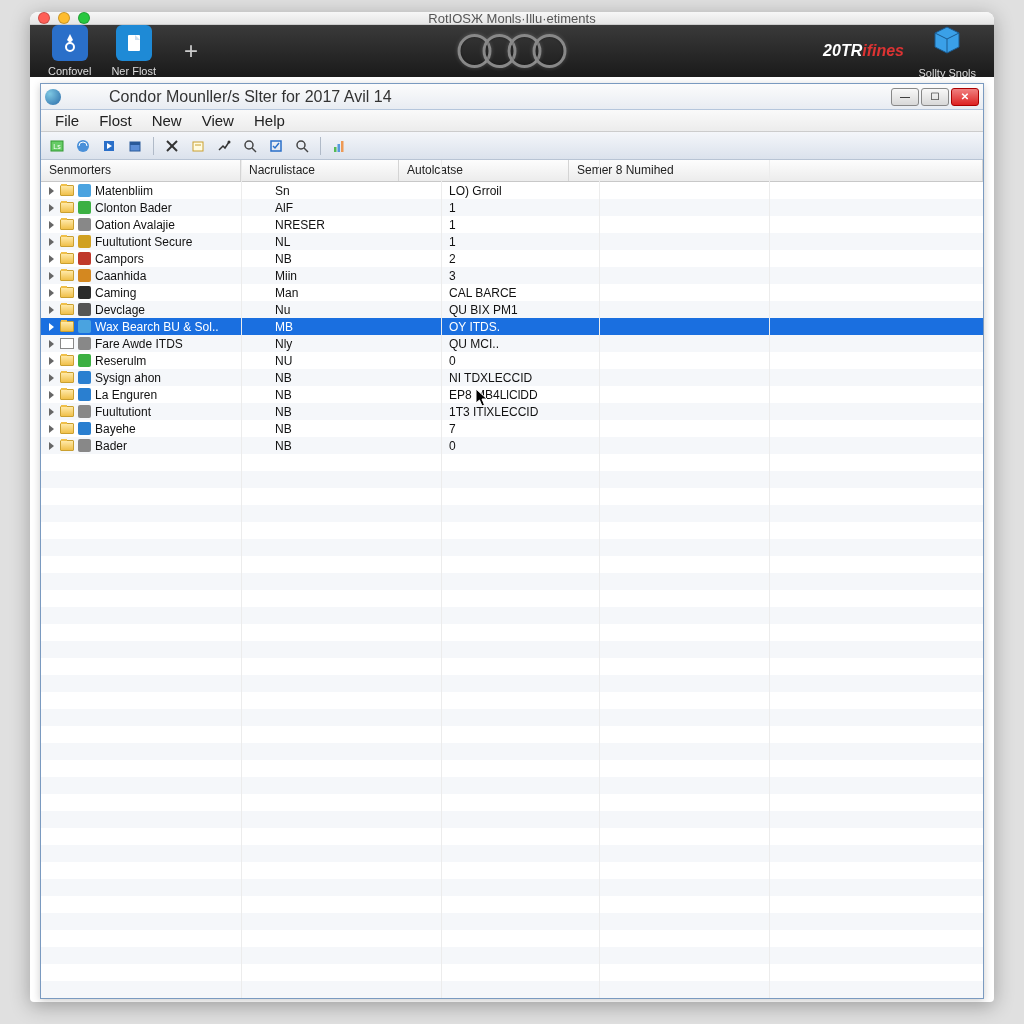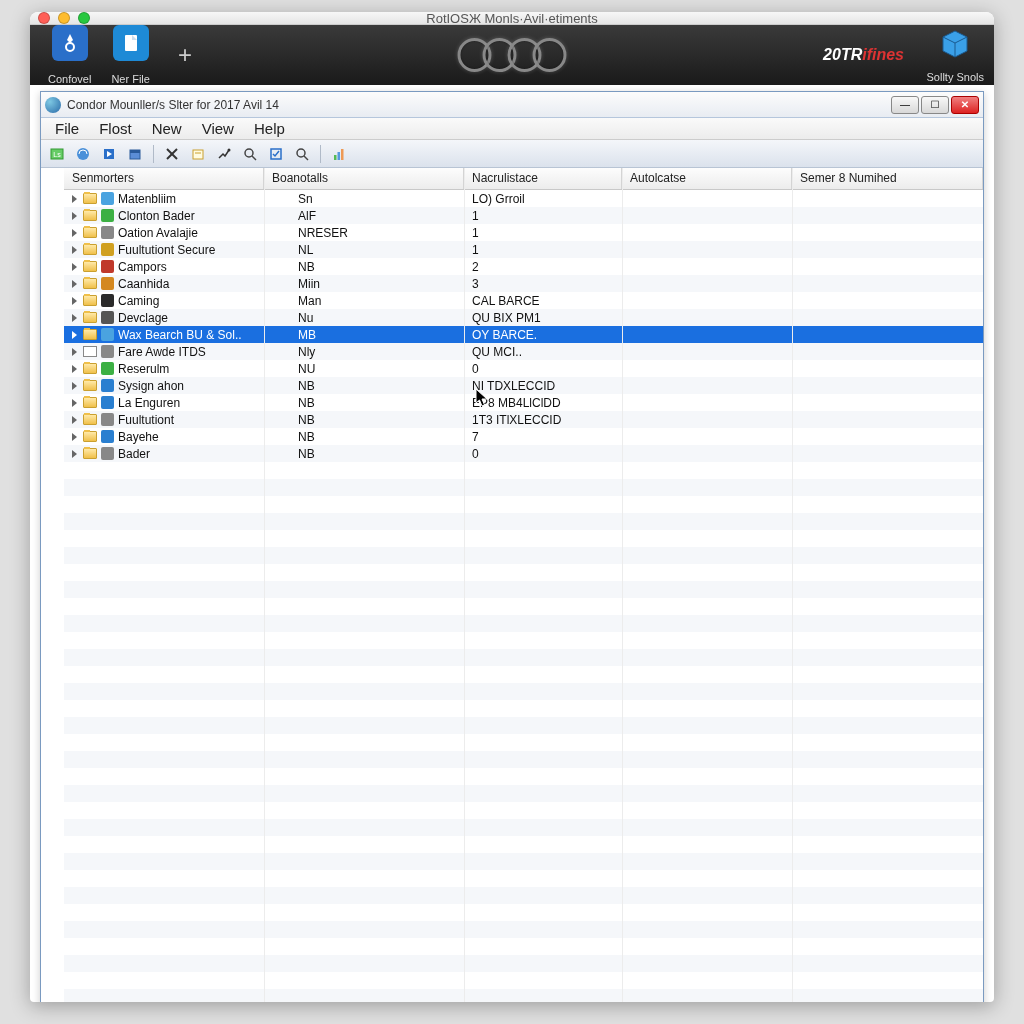--- a/index.html
+++ b/index.html
@@ -20,55 +20,55 @@
 .traffic-light { width: 12px; height: 12px; border-radius: 50%; border: 0.5px solid rgba(0,0,0,0.2); }
 .tl-red { background: #ff5f57; }
 .tl-yellow { background: #febc2e; }
 .tl-green { background: #28c840; }
 .mac-title { position: absolute; left: 0; right: 0; text-align: center; font-size: 13px; color: #555; pointer-events: none; }
 
 .dark-toolbar {
   height: 80px; background: linear-gradient(#3a3a3a, #1a1a1a);
   display: flex; align-items: center; padding: 0 18px; gap: 20px; position: relative;
 }
-.tb-item { display: flex; flex-direction: column; align-items: center; gap: 12px; cursor: pointer; }
+.tb-item { display: flex; flex-direction: column; align-items: center; gap: 4px; cursor: pointer; }
 .tb-icon { width: 36px; height: 36px; border-radius: 6px; display: flex; align-items: center; justify-content: center; }
 .tb-label { font-size: 11px; color: #ddd; }
 .tb-plus { color: #ccc; font-size: 24px; font-weight: 300; margin-left: 8px; cursor: pointer; }
 .audi-logo { position: absolute; left: 50%; top: 50%; transform: translate(-50%, -50%); display: flex; }
 .audi-ring { width: 34px; height: 34px; border: 3px solid #888; border-radius: 50%; margin-left: -9px; box-shadow: 0 0 4px rgba(255,255,255,0.2), inset 0 0 2px rgba(0,0,0,0.5); }
 .audi-ring:first-child { margin-left: 0; }
 .brand-right { position: absolute; right: 90px; color: #d33; font-style: italic; font-weight: bold; font-size: 16px; }
 .brand-right .y { color: #fff; }
-.cube-item { position: absolute; right: 10px; display: flex; flex-direction: column; align-items: center; gap: 8px; }
+.cube-item { position: absolute; right: 18px; display: flex; flex-direction: column; align-items: center; gap: 8px; }
 
 .inner-window {
   margin: 6px 10px 10px 10px; flex: 1; border: 1px solid #7a9ac0;
   background: #fff; display: flex; flex-direction: column; box-shadow: 0 2px 8px rgba(0,0,0,0.2);
 }
 
 .win-titlebar {
   height: 26px; background: linear-gradient(#fcfcfc, #e8ecf2);
   border-bottom: 1px solid #b5c6dc; display: flex; align-items: center; padding: 0 4px;
 }
 .win-title-icon { width: 16px; height: 16px; background: radial-gradient(circle at 30% 30%, #7ec8e3, #2a6ba8); border-radius: 50%; margin-right: 6px; }
-.win-title { font-size: 12px; color: #333; flex: 1; }
+.win-title { font-size: 16px; color: #333; flex: 1; margin-left: 42px; }
 .win-btns { display: flex; gap: 2px; }
 .win-btn { width: 28px; height: 18px; border: 1px solid #888; background: linear-gradient(#f8f8f8,#d8d8d8); border-radius: 3px; display: flex; align-items: center; justify-content: center; font-size: 10px; cursor: pointer; }
 .win-btn.close { background: linear-gradient(#f08080,#d22); color: #fff; border-color: #a00; font-weight: bold; }
 
 .menubar { height: 22px; background: linear-gradient(#fafafa,#ececec); border-bottom: 1px solid #ccc; display: flex; align-items: center; padding: 0 4px; }
 .menu-item { padding: 2px 10px; font-size: 15px; color: #222; cursor: pointer; }
 
 .icon-toolbar { height: 28px; background: linear-gradient(#f4f6fa,#dbe2ec); border-bottom: 1px solid #b8c4d4; display: flex; align-items: center; padding: 0 6px; gap: 6px; }
 .itb { width: 20px; height: 20px; display: flex; align-items: center; justify-content: center; cursor: pointer; border-radius: 2px; }
 .itb svg { width: 16px; height: 16px; }
 .itb-sep { width: 1px; height: 18px; background: #b0bac8; margin: 0 2px; }
 
-.table-wrap { flex: 1; overflow: auto; background: #fff; margin-left: 23px; }
+.table-wrap { flex: 1; overflow: auto; background: #fff; }
 .columns { display: flex; height: 22px; background: linear-gradient(#fdfdfd,#ececec); border-bottom: 1px solid #c8c8c8; position: sticky; top: 0; }
 .col-h { font-size: 12px; color: #222; padding: 3px 8px; border-right: 1px solid #d4d4d4; overflow: hidden; white-space: nowrap; cursor: pointer; }
 .col-0 { width: 200px; }
 .col-1 { width: 200px; }
 .col-2 { width: 158px; }
 .col-3 { width: 170px; }
 .col-4 { flex: 1; }
 
 .rows { }
 .row { display: flex; height: 17px; font-size: 12px; color: #111; align-items: center; }
@@ -95,42 +95,42 @@
 <body>
 
 <div class="outer-window">
 
   <div class="mac-titlebar">
     <div class="traffic-lights">
       <div class="traffic-light tl-red"></div>
       <div class="traffic-light tl-yellow"></div>
       <div class="traffic-light tl-green"></div>
     </div>
-    <div class="mac-title">RotIOSЖ Monls·Avil·etiments</div>
+    <div class="mac-title">RotIOSЖ Monls·Illu·etiments</div>
   </div>
 
   <div class="dark-toolbar">
     <div id="tb-items" style="display: flex; gap: 20px;">
         <div class="tb-item">
           <div class="tb-icon" style="background: rgb(42, 111, 201);">
             <svg width="22" height="22" viewBox="0 0 22 22">
               <path d="M11 2l3 6-3 3-3-3z" fill="#fff"></path>
               <circle cx="11" cy="15" r="4" fill="none" stroke="#fff" stroke-width="2"></circle>
             </svg>
           </div>
           <span class="tb-label">Confovel</span>
         </div>
         <div class="tb-item">
           <div class="tb-icon" style="background: rgb(30, 138, 214);">
             <svg width="22" height="22" viewBox="0 0 22 22">
               <rect x="5" y="3" width="12" height="16" fill="#fff" rx="1"></rect>
               <polygon points="12,3 17,8 12,8" fill="#cde"></polygon>
             </svg>
           </div>
-          <span class="tb-label">Ner File</span>
+          <span class="tb-label">Ner Flost</span>
         </div>
       </div>
     <div class="tb-plus">+</div>
     <div class="audi-logo">
       <div class="audi-ring"></div>
         <div class="audi-ring"></div>
         <div class="audi-ring"></div>
         <div class="audi-ring"></div>
     </div>
     <div class="brand-right">
@@ -233,21 +233,20 @@
             <rect x="3" y="9" width="2.5" height="5" fill="#5b5"></rect>
             <rect x="6.5" y="6" width="2.5" height="8" fill="#59d"></rect>
             <rect x="10" y="3" width="2.5" height="11" fill="#e95"></rect>
           </svg>
         </div>
       </div>
 
     <div class="table-wrap" style="position:relative;">
       <div class="columns" id="col-headers">
           <div class="col-h col-0">Senmorters</div>
-          <div class="col-h col-1">Boanotalls</div>
           <div class="col-h col-2">Nacrulistace</div>
           <div class="col-h col-3">Autolcatse</div>
           <div class="col-h col-4">Semer 8 Numihed</div>
         </div>
       <div class="rows" id="rows">
           <div class="row">
             <div class="cell c0">
               <div class="tree-arrow"></div>
               <div class="folder-icon"></div>
               <div class="type-icon" style="background: rgb(74, 163, 224);"></div>
@@ -343,21 +342,21 @@
             <div class="cell c4"></div>
           </div>
           <div class="row selected">
             <div class="cell c0">
               <div class="tree-arrow"></div>
               <div class="folder-icon"></div>
               <div class="type-icon" style="background: rgb(74, 163, 224);"></div>
               <span>Wax Bearch BU &amp; Sol..</span>
             </div>
             <div class="cell c1">MB</div>
-            <div class="cell c2">OY  BARCE.</div>
+            <div class="cell c2">OY  ITDS.</div>
             <div class="cell c3"></div>
             <div class="cell c4"></div>
           </div>
           <div class="row">
             <div class="cell c0">
               <div class="tree-arrow"></div>
               <div style="width: 14px; height: 11px; border: 1px solid rgb(136, 136, 136); background: rgb(255, 255, 255); flex-shrink: 0;"></div>
               <div class="type-icon" style="background: rgb(136, 136, 136);"></div>
               <span>Fare Awde ITDS</span>
             </div>

